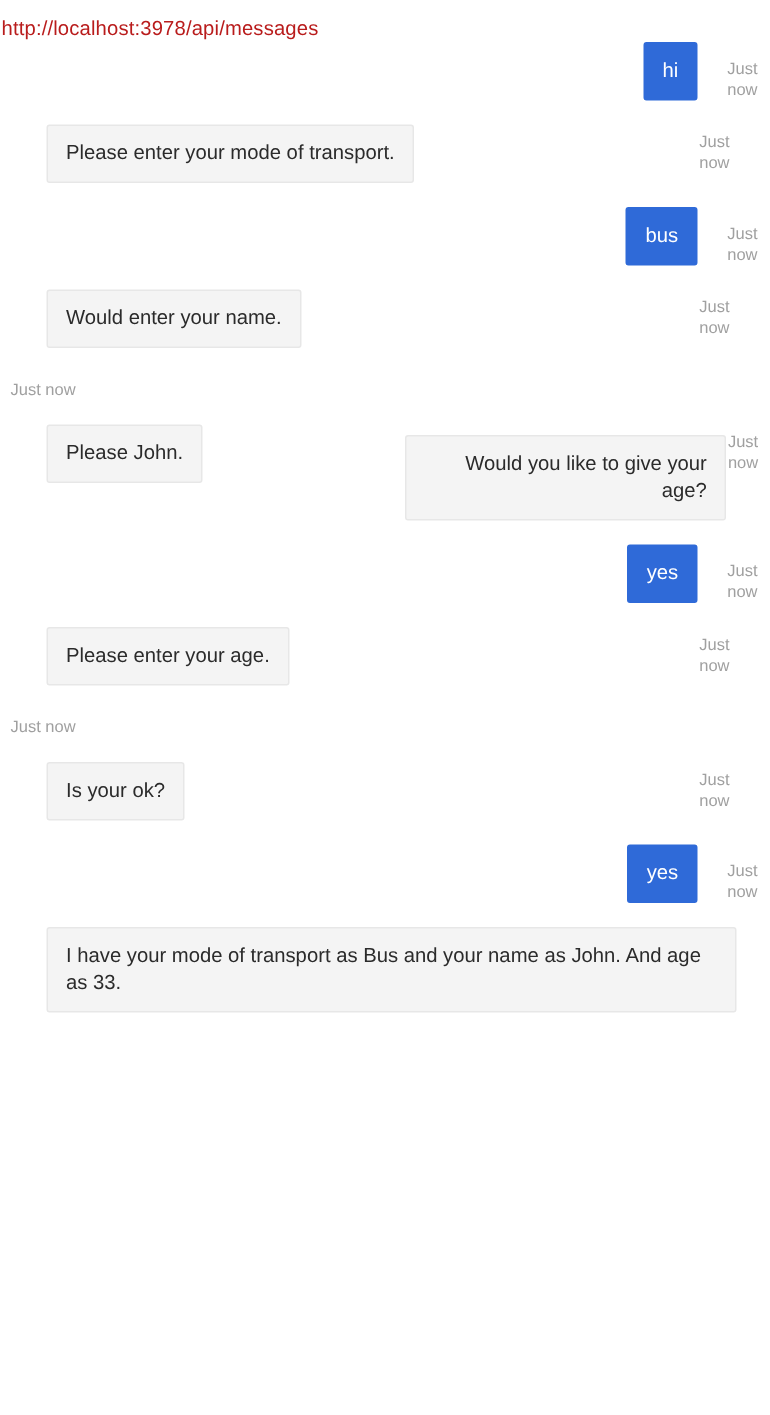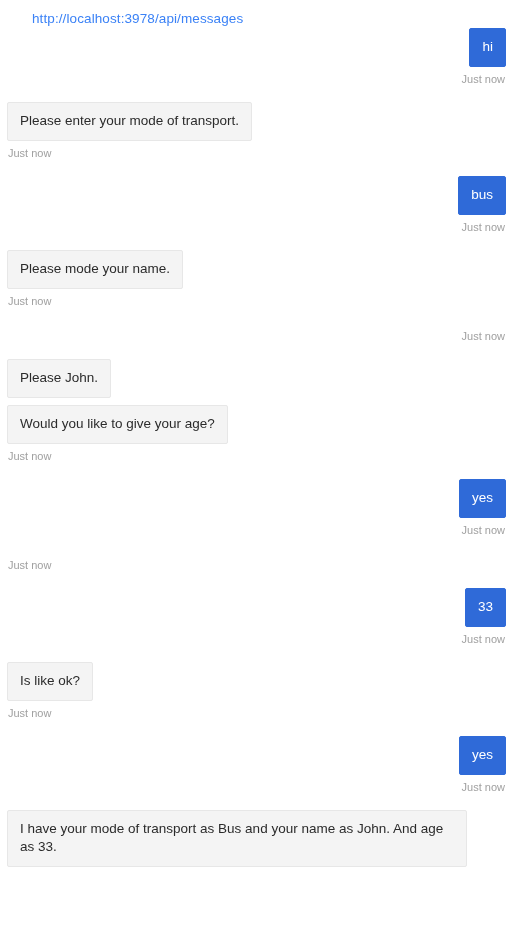--- a/index.html
+++ b/index.html
@@ -15,33 +15,32 @@
     overflow: hidden;
   }
   #app {
     width: 513px;
     height: 943px;
     position: relative;
     box-sizing: border-box;
   }
   .endpoint-header {
     font-size: 13.5px;
-    color: #3b82f6;
-    padding: 10px 0 0 32px;
+    color: #b91c1c;
+    padding: 10px 0 0 1px;
     line-height: 18px;
     letter-spacing: 0.1px;
     white-space: nowrap;
   }
   .transcript {
     padding: 0 7px 0 7px;
     box-sizing: border-box;
   }
   .group {
     display: flex;
-    flex-direction: column;
     width: 100%;
     box-sizing: border-box;
   }
   .group.from-bot {
     align-items: flex-start;
   }
   .group.from-user {
     align-items: flex-end;
   }
   .bubble-row {
@@ -59,32 +58,34 @@
     max-width: 460px;
     word-wrap: break-word;
     white-space: pre-wrap;
   }
   .bubble.bot {
     background: #f4f4f4;
     border: 1px solid #e7e7e7;
     color: #2b2b2b;
     border-radius: 2px;
     padding: 9px 12px 10px 12px;
+    margin-left: 24px;
   }
   .bubble.user {
     background: #2f6ad8;
     border: 1px solid #2f6ad8;
     color: #ffffff;
     border-radius: 2px;
     padding: 9px 12px 10px 12px;
     min-width: 20px;
     text-align: center;
   }
   .bubble-row + .bubble-row {
     margin-top: 7px;
+    text-align: right;
   }
   .timestamp {
     font-size: 11px;
     line-height: 14px;
     color: #a0a0a0;
     margin-top: 5px;
   }
   .group.from-bot .timestamp { text-align: left; padding-left: 1px; }
   .group.from-user .timestamp { text-align: right; padding-right: 1px; }
   .group + .group { margin-top: 16px; }
@@ -110,21 +111,21 @@
         <div class="timestamp">Just now</div>
       </div>
       <div class="group from-user">
         <div class="bubble-row">
           <div class="bubble user">bus</div>
         </div>
         <div class="timestamp">Just now</div>
       </div>
       <div class="group from-bot">
         <div class="bubble-row">
-          <div class="bubble bot">Please mode your name.</div>
+          <div class="bubble bot">Would enter your name.</div>
         </div>
         <div class="timestamp">Just now</div>
       </div>
       <div class="group from-user">
         <div class="timestamp">Just now</div>
       </div>
       <div class="group from-bot">
         <div class="bubble-row">
           <div class="bubble bot">Please John.</div>
         </div>
@@ -133,31 +134,31 @@
         </div>
         <div class="timestamp">Just now</div>
       </div>
       <div class="group from-user">
         <div class="bubble-row">
           <div class="bubble user">yes</div>
         </div>
         <div class="timestamp">Just now</div>
       </div>
       <div class="group from-bot">
+        <div class="bubble-row">
+          <div class="bubble bot">Please enter your age.</div>
+        </div>
         <div class="timestamp">Just now</div>
       </div>
       <div class="group from-user">
-        <div class="bubble-row">
-          <div class="bubble user">33</div>
-        </div>
         <div class="timestamp">Just now</div>
       </div>
       <div class="group from-bot">
         <div class="bubble-row">
-          <div class="bubble bot">Is like ok?</div>
+          <div class="bubble bot">Is your ok?</div>
         </div>
         <div class="timestamp">Just now</div>
       </div>
       <div class="group from-user">
         <div class="bubble-row">
           <div class="bubble user">yes</div>
         </div>
         <div class="timestamp">Just now</div>
       </div>
       <div class="group from-bot">

